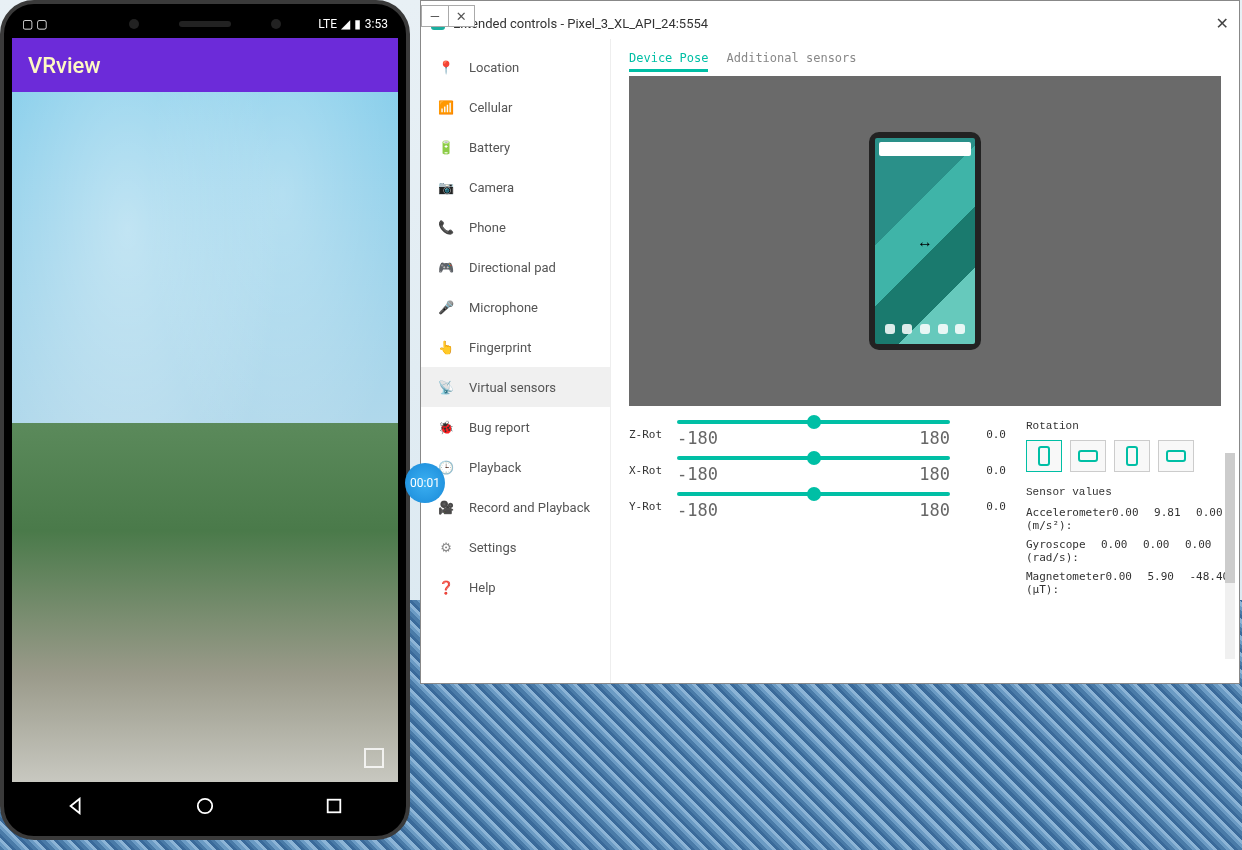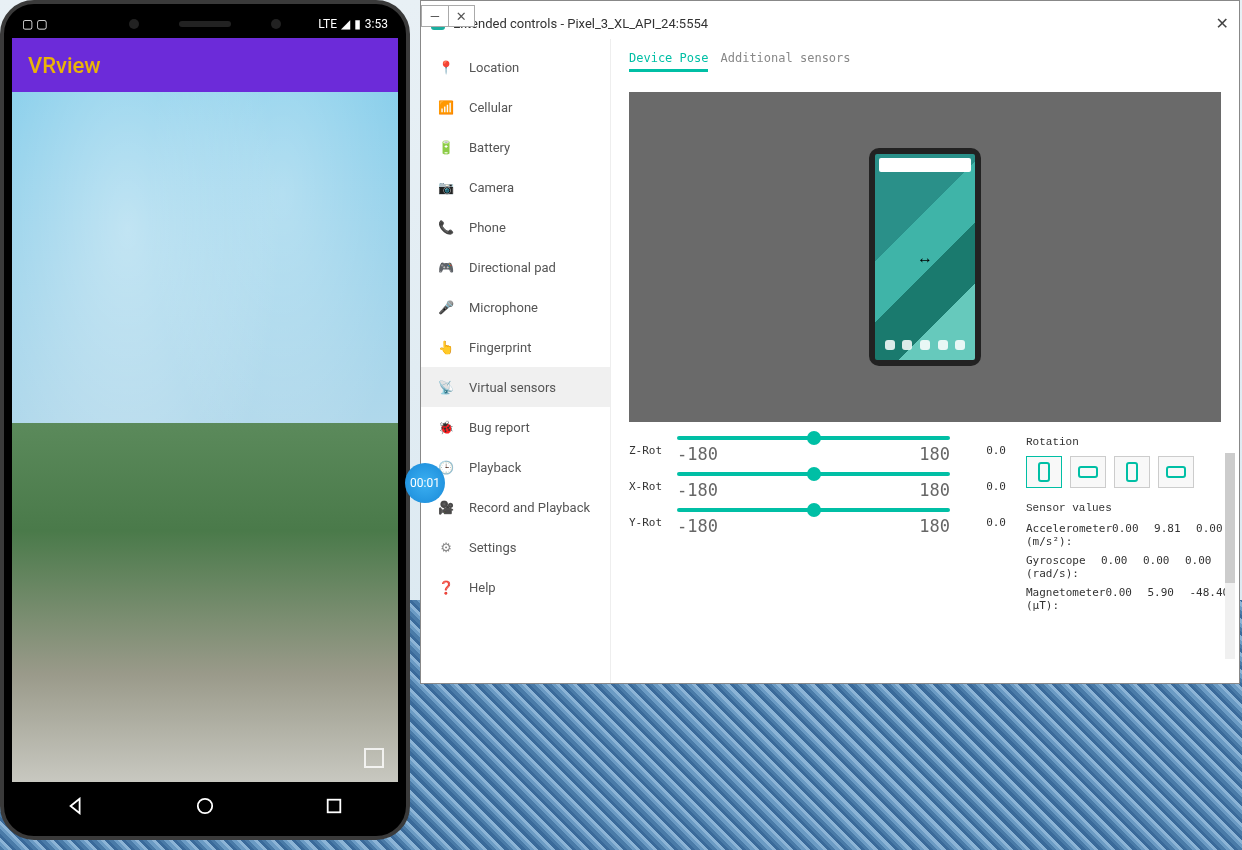--- a/index.html
+++ b/index.html
@@ -7,21 +7,21 @@
 .bg-texture { position:absolute; left:0; right:0; bottom:0; height:250px; background:repeating-linear-gradient(45deg,#4a7ba8,#4a7ba8 3px,#6b9bc4 3px,#6b9bc4 6px,#8cb4d6 6px,#8cb4d6 9px,#3a6a9a 9px,#3a6a9a 12px); }
 
 
 .phone { position:absolute; left:0; top:0; width:410px; height:840px; background:#000; border-radius:34px; border:4px solid #3a3a3a; overflow:hidden; }
 .phone-screen { position:absolute; left:8px; right:8px; top:6px; bottom:6px; border-radius:26px; overflow:hidden; background:#000; }
 .notch { position:absolute; top:0; left:50%; transform:translateX(-50%); width:180px; height:28px; background:#000; border-radius:0 0 14px 14px; z-index:20; display:flex; align-items:center; justify-content:center; gap:40px; }
 .notch .dot { width:10px; height:10px; border-radius:50%; background:#222; }
 .notch .speaker { width:52px; height:6px; border-radius:3px; background:#222; }
 .statusbar { height:28px; background:#000; color:#fff; display:flex; justify-content:space-between; align-items:center; padding:0 10px; font-size:12px; }
 .statusbar .right { display:flex; gap:4px; align-items:flex-end; }
-.appbar { height:54px; background:#6c2bd9; color:#eab308; display:flex; align-items:center; padding:0 16px; font-size:22px; font-weight:500; }
+.appbar { height:54px; background:#6c2bd9; color:#fef9c3; display:flex; align-items:center; padding:0 16px; font-size:22px; font-weight:500; }
 .vr-content { position:relative; height:calc(100% - 82px - 48px); background:linear-gradient(180deg,#87ceeb 0%,#b0d8eb 48%,#6ba05f 48%,#3a7a4a 70%,#b8b8b0 100%); overflow:hidden; }
 .sky { position:absolute; inset:0; background:radial-gradient(ellipse at 30% 20%,rgba(255,255,255,.4),transparent 40%),radial-gradient(ellipse at 70% 15%,rgba(255,255,255,.3),transparent 35%); }
 .land { position:absolute; left:0; right:0; top:48%; bottom:0; background:linear-gradient(180deg,#5b8a5b,#4a7a4a 30%,#9a9a8a 70%,#c8c8c0); }
 .navbuttons { position:absolute; bottom:0; left:0; right:0; height:48px; background:#000; display:flex; align-items:center; justify-content:space-around; }
 .navbtn { width:22px; height:22px; display:flex; align-items:center; justify-content:center; }
 .fscreen { position:absolute; right:14px; bottom:14px; width:20px; height:20px; border:2px solid #fff; opacity:.8; }
 
 
 .timer-badge { position:absolute; left:405px; top:463px; width:40px; height:40px; border-radius:50%; background:radial-gradient(circle,#3cb0f2,#1889d8); color:#fff; font-size:12px; display:flex; align-items:center; justify-content:center; z-index:30; }
 
@@ -33,21 +33,21 @@
 .ectitle { height:32px; padding:6px 10px; display:flex; align-items:center; justify-content:space-between; margin-top:6px; }
 .ectitle .left { display:flex; align-items:center; gap:8px; color:#333; }
 .eclogo { width:14px; height:14px; border-radius:3px; background:#1aae9f; }
 .ecclose { font-size:16px; cursor:pointer; color:#444; }
 .ecbody { display:flex; height:calc(100% - 38px); }
 .sidemenu { width:190px; border-right:1px solid #eee; padding-top:8px; }
 .mitem { display:flex; align-items:center; gap:14px; height:40px; padding:0 16px; color:#555; cursor:pointer; }
 .mitem.active { background:#f0f0f0; }
 .micon { width:18px; height:18px; display:flex; align-items:center; justify-content:center; color:#888; }
 .eccontent { flex:1; padding:12px 18px; display:flex; flex-direction:column; }
-.tabs { display:flex; gap:12px; font-family:monospace; font-size:12px; color:#888; margin-bottom:20px; }
+.tabs { display:flex; gap:18px; font-family:monospace; font-size:12px; color:#888; margin-bottom:4px; }
 .tab { padding-bottom:4px; cursor:pointer; }
 .tab.active { color:#00bfa5; border-bottom:3px solid #00bfa5; }
 .preview3d { height:330px; background:#6a6a6a; display:flex; align-items:center; justify-content:center; position:relative; }
 .previewphone { width:112px; height:218px; background:#222; border-radius:10px; padding:6px; position:relative; }
 .previewscreen { width:100%; height:100%; background:linear-gradient(135deg,#2a9089 0%,#2a9089 35%,#3fb4a8 35%,#3fb4a8 55%,#1a7a6e 55%,#1a7a6e 75%,#66c9bc 75%); border-radius:2px; position:relative; }
 .previewscreen .topbar { position:absolute; top:4px; left:4px; right:4px; height:14px; background:#fff; border-radius:2px; }
 .previewscreen .dockrow { position:absolute; bottom:6px; left:6px; right:6px; height:14px; display:flex; justify-content:space-around; }
 .previewscreen .dockrow span { width:10px; height:10px; border-radius:3px; background:#fff; opacity:.85; }
 .dragicon { position:absolute; top:50%; left:50%; transform:translate(-50%,-50%); font-size:16px; color:#000; }
 .ctrlrow { display:flex; margin-top:14px; gap:20px; }

